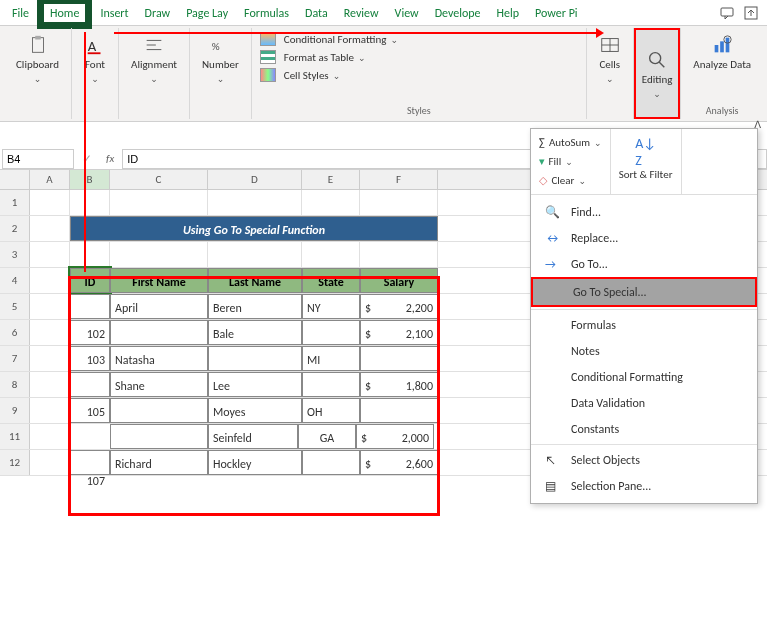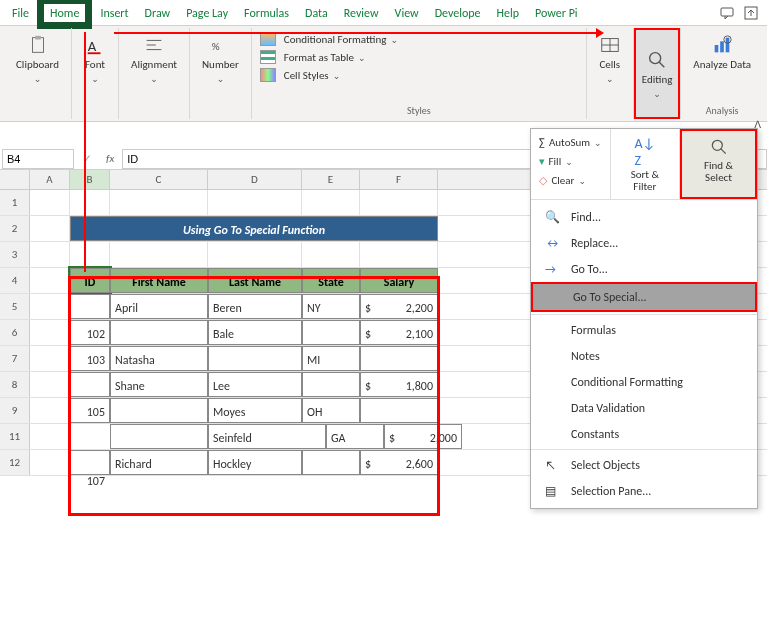--- a/index.html
+++ b/index.html
@@ -307,22 +307,22 @@
         <div class="cell td-cell" style="width: 98px;"></div>
         <div class="cell td-cell" style="width: 94px;">Moyes</div>
         <div class="cell td-cell" style="width: 58px;">OH</div>
         <div class="cell td-cell money" style="width: 78px;"></div>
       </div>
       <div class="row">
         <div class="row-h">11</div>
         <div class="cell " style="width: 40px;"></div>
         <div class="cell td-cell num" style="width: 40px; margin-top: 43px;">107</div>
         <div class="cell td-cell" style="width: 98px;"></div>
-        <div class="cell td-cell" style="width: 118px;">Seinfeld</div>
-        <div class="cell td-cell" style="width: 58px;">GA</div>
+        <div class="cell td-cell" style="width: 90px;">Seinfeld</div>
+        <div class="cell td-cell" style="width: 58px; text-align: center;">GA</div>
         <div class="cell td-cell money" style="width: 78px;">
           <span>$</span>
           <span>2,000</span>
         </div>
       </div>
       <div class="row">
         <div class="row-h">12</div>
         <div class="cell " style="width: 40px;"></div>
         <div class="cell td-cell num" style="width: 40px;"></div>
         <div class="cell td-cell" style="width: 98px;">Richard</div>
@@ -354,27 +354,20 @@
           <span style="color:#d77">◇</span> 
           <span>Clear</span> 
           <span class="chevron">⌄</span>
         </div>
     </div>
     <div class="dropdown-sortfilter">
       <div class="sf-btn">
         <span style="font-size:14px;color:#3a7bd5">A↓<br>Z</span>
         <span style="text-align:center;line-height:1.1">Sort &amp; Filter</span>
       </div>
-      <div class="sf-btn highlight">
-        <span><svg width="20" height="20" viewBox="0 0 24 24">
-              <circle cx="10" cy="10" r="6" fill="none" stroke="#555" stroke-width="1.5"></circle>
-              <line x1="14" y1="14" x2="20" y2="20" stroke="#555" stroke-width="1.5"></line>
-            </svg></span>
-        <span style="text-align:center;line-height:1.1">Find &amp; Select</span>
-      </div>
     </div>
   </div>
   <div class="dropdown-menu">
     <div class="menu-item">
         <span class="menu-icon">🔍</span>
         <span>Find...</span>
       </div>
     <div class="menu-item">
         <span class="menu-icon" style="color:#3a7bd5">↔</span>
         <span>Replace...</span>

